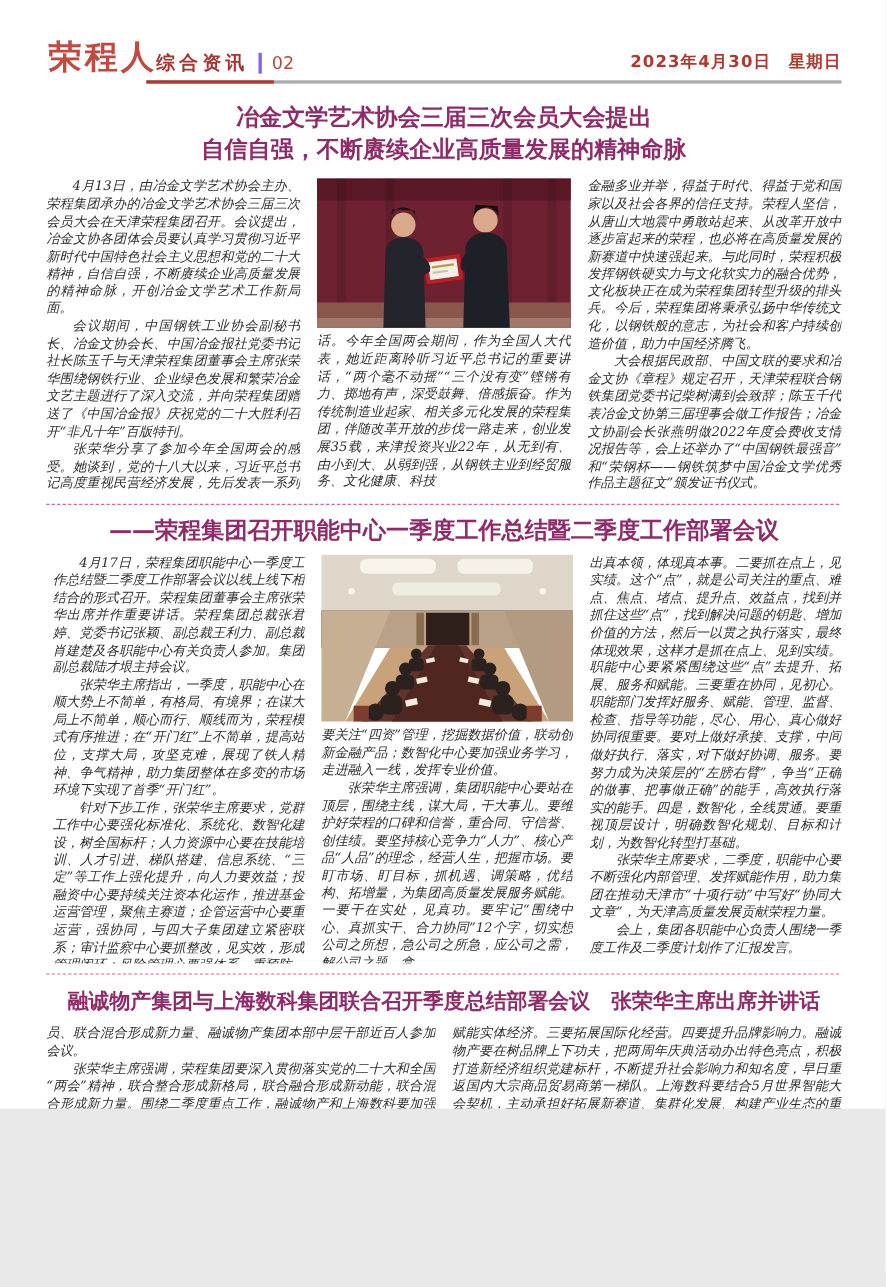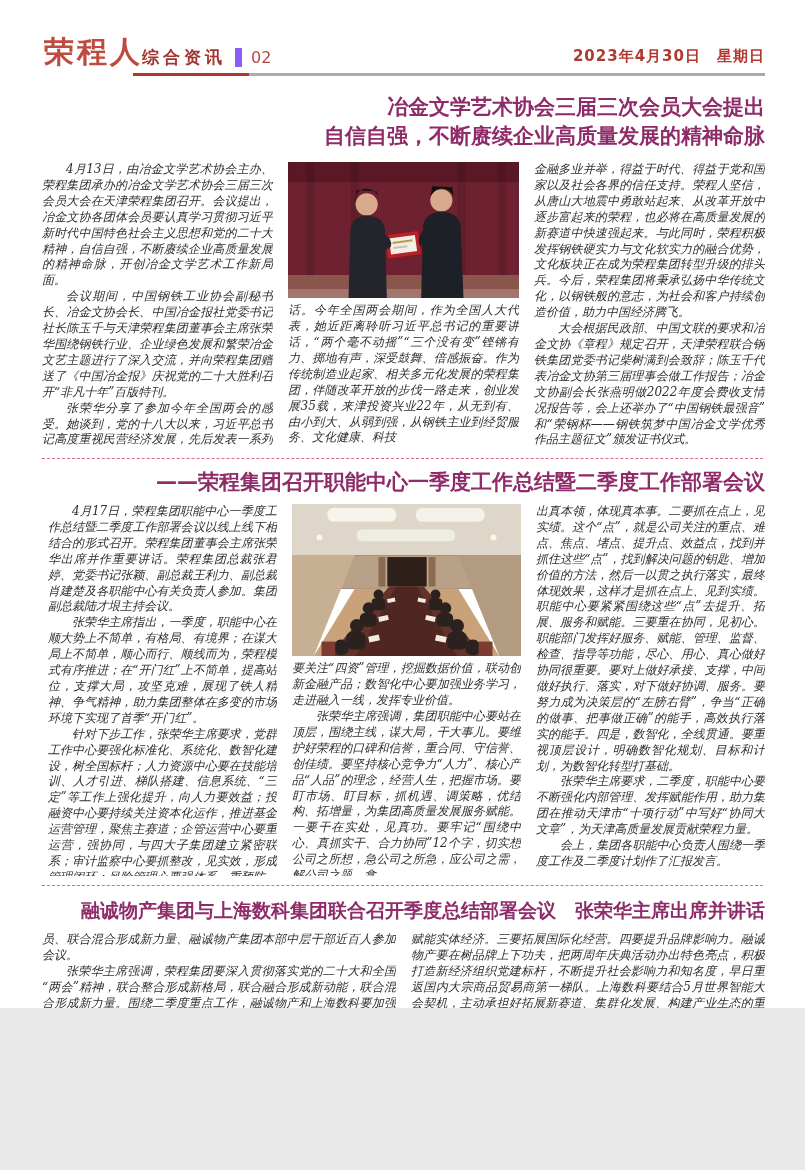--- a/index.html
+++ b/index.html
@@ -6,29 +6,29 @@
   .page{position:relative;width:805px;height:1008px;margin:0 auto;background:#ffffff;
         font-family:"DejaVu Serif","Liberation Serif",serif;color:#2e2e2e;overflow:hidden;}
 
   
   .masthead{position:relative;height:76px;}
   .logo{position:absolute;left:44px;top:32px;font-size:30px;font-weight:bold;
         color:#bf4a40;letter-spacing:3px;font-family:"DejaVu Serif",serif;}
   .section-block{position:absolute;left:142px;top:46px;display:flex;align-items:center;}
   .section-label{font-size:17px;font-weight:bold;letter-spacing:4px;color:#a33630;
         font-family:Liberation Serif, serif;}
-  .page-num{font-size:16px;margin-left:9px;padding-left:9px;border-left:7px solid #8b5cf6;
+  .page-num{font-size:16px;margin-left:9px;padding-left:9px;border-left:3px solid #8b5cf6;
         color:#b24a42;font-family:"DejaVu Sans","Liberation Sans",sans-serif;}
   .issue-date{position:absolute;right:40px;top:47px;font-size:15px;font-weight:bold;color:#b0392f;
         font-family:"DejaVu Sans","Liberation Sans",sans-serif;letter-spacing:1px;}
   .rule-gray{position:absolute;left:133px;right:40px;bottom:0;height:3px;background:#a9abae;}
   .rule-red{position:absolute;left:133px;width:116px;bottom:0;height:3px;background:#b0392f;z-index:2;}
 
   
-  .a-title{text-align:right;color:#8e2b68;font-weight:bold;
+  .a-title{text-align:center;color:#8e2b68;font-weight:bold;
         font-family:"DejaVu Sans","Liberation Sans",sans-serif;}
   .a1-title{font-size:21px;line-height:29px;margin:17px 40px 11px 42px;}
   .a2-title{font-size:21px;line-height:29px;margin:9px 40px 7px 42px;}
   .a3-title{font-size:19px;line-height:30px;margin:9px 40px 7px 42px;}
 
   
   .cols{display:flex;gap:15px;padding:0 40px 0 42px;font-style:italic;}
   .col{flex:1;min-width:0;text-align:justify;font-size:12px;line-height:15.9px;overflow:hidden;}
   .col p{margin:0;}
   .col p.ind{text-indent:2em;}

